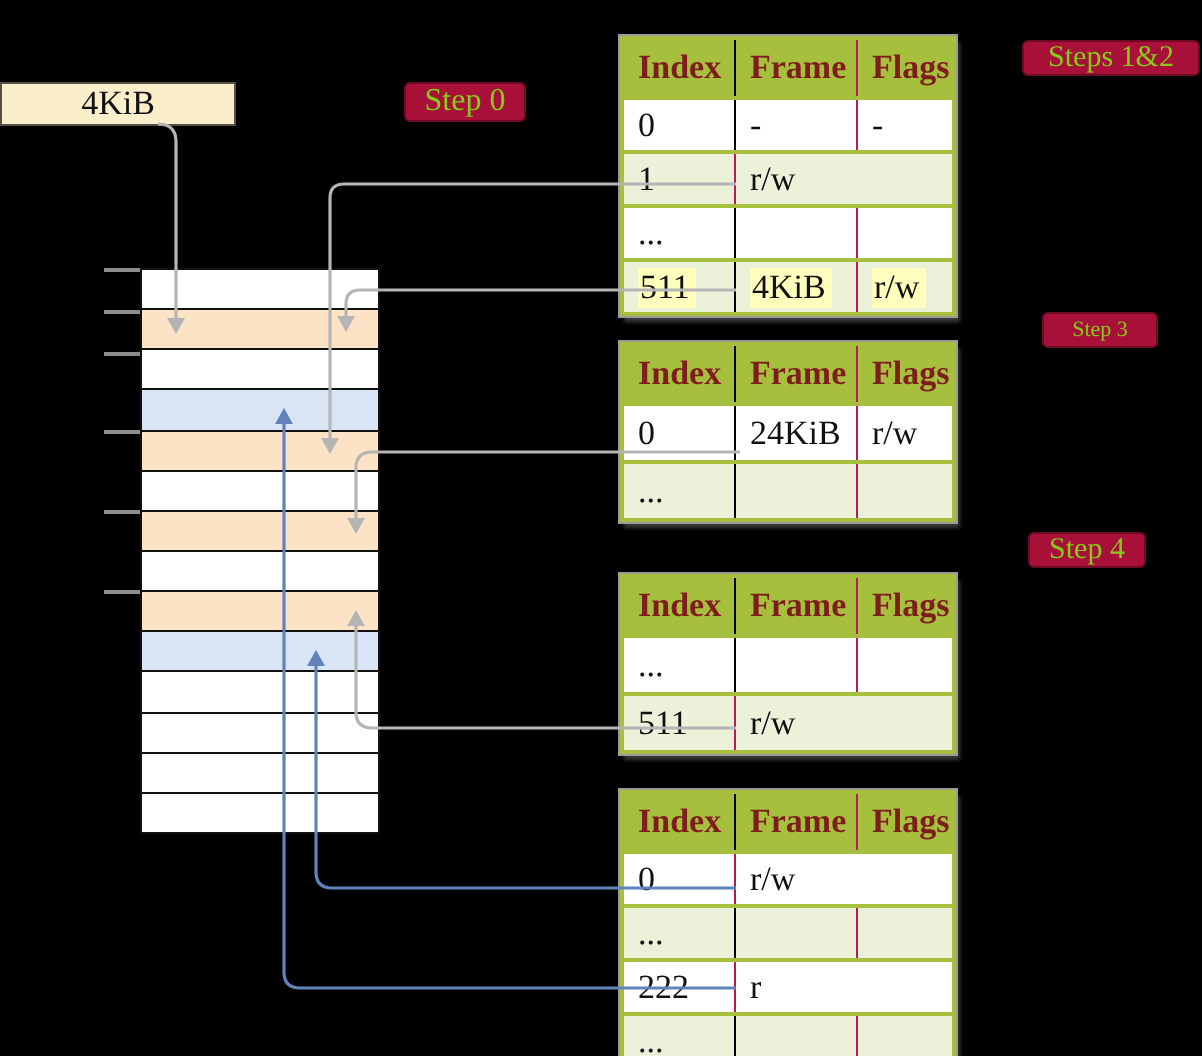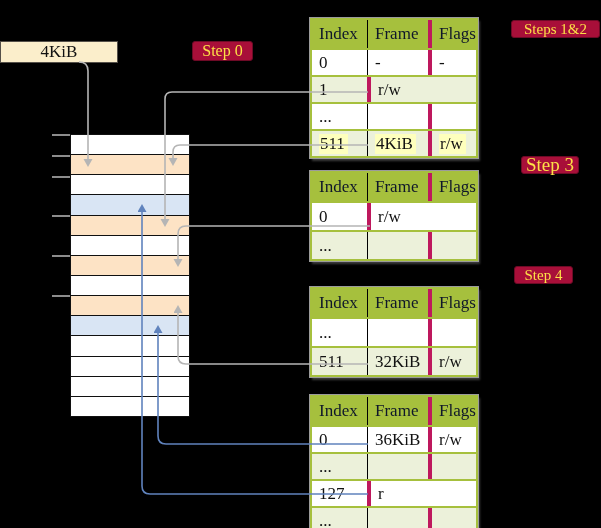--- a/index.html
+++ b/index.html
@@ -12,48 +12,48 @@
   html,body{margin:0;padding:0;background:var(--background);}
   .canvas{position:relative;width:601px;height:528px;background:var(--background);overflow:hidden;
           font-family:"Liberation Serif","DejaVu Serif",serif;color:#111;}
 
   
   .box4kib{position:absolute;left:0;top:41px;width:118px;height:22px;box-sizing:border-box;
            background:var(--box-cream);border:1px solid var(--box-border);
            display:flex;align-items:center;justify-content:center;font-size:17px;z-index:2;}
 
   
-  .badge{position:absolute;box-sizing:border-box;background:var(--badge-red);color:#fde047;
+  .badge{position:absolute;box-sizing:border-box;background:var(--badge-red);color:#84cc16;
          border:1px solid var(--badge-border);border-radius:3px;display:flex;align-items:center;
          justify-content:center;z-index:6;}
-  #badge-step0  {left:192px;top:41px; width:61px;height:20px;font-size:16px;}
+  #badge-step0  {left:202px;top:41px; width:61px;height:20px;font-size:16px;}
   #badge-steps12{left:511px;top:20px; width:89px;height:18px;font-size:15px;}
-  #badge-step3  {left:521px;top:156px;width:58px;height:18px;font-size:19px;}
+  #badge-step3  {left:521px;top:156px;width:58px;height:18px;font-size:11px;}
   #badge-step4  {left:514px;top:266px;width:59px;height:18px;font-size:15px;}
 
   
   .memcol{position:absolute;left:70px;top:134px;width:120px;height:283px;box-sizing:border-box;
           border:1px solid var(--line-black);display:flex;flex-direction:column;z-index:1;background:#fff;}
   .mem-row{flex:1;border-bottom:1px solid var(--line-black);}
   .mem-row:last-child{border-bottom:none;}
   .mem-white{background:var(--frame-white);} .mem-peach{background:var(--frame-peach);} .mem-blue{background:var(--frame-blue);}
   .tick{position:absolute;left:52px;width:18px;height:2px;background:var(--tick-gray);z-index:1;}
 
   
   .pt{position:absolute;left:310px;width:168px;box-sizing:border-box;border:2px solid var(--table-green);
       background:#fff;box-shadow:0 0 0 1px #9b9b9b,2px 3px 2px rgba(110,110,110,.55);z-index:3;}
   #pt0{top:18px;} #pt1{top:171px;} #pt2{top:287px;} #pt3{top:395px;}
   .pt-row{display:flex;}
   .pt-head{height:28px;background:var(--table-green);}
-  .pt-head .pt-cell{color:#0f172a;font-weight:normal;}
+  .pt-head .pt-cell{color:#7f1d1d;font-weight:bold;}
   .pt-data{height:25px;background:var(--row-white);border-top:2px solid var(--table-green);}
   #pt1 .pt-data{height:27px;} #pt2 .pt-data{height:27px;}
   .pt-data.shaded{background:var(--row-shade);}
   .pt-cell{box-sizing:border-box;padding-left:7px;display:flex;align-items:center;font-size:17px;overflow:hidden;}
-  .pt-cell.c0{width:55px;} .pt-cell.c1{width:61px;border-left:1px solid #000;} .pt-cell.c2{width:48px;border-left:4px solid #be185d;}
+  .pt-cell.c0{width:55px;} .pt-cell.c1{width:61px;border-left:1px solid #000;} .pt-cell.c2{width:48px;border-left:1px solid #be185d;}
   .hl{background:var(--highlight-yellow);padding:0 3px 0 1px;}
 
   
   .overlay{position:absolute;left:0;top:0;width:601px;height:528px;z-index:5;pointer-events:none;}
   .lg{fill:none;stroke:var(--arrow-gray);stroke-width:1.6px;}
   .lb{fill:none;stroke:var(--arrow-blue);stroke-width:1.6px;}
   .mg{fill:var(--arrow-gray);} .mb{fill:var(--arrow-blue);}
 </style>
 </head>
 <body>
@@ -139,20 +139,23 @@
   <div class="pt" id="pt1">
       <div class="pt-row pt-head">
         <div class="pt-cell c0">Index</div>
         <div class="pt-cell c1">Frame</div>
         <div class="pt-cell c2">Flags</div>
       </div>
       <div class="pt-row pt-data">
         <div class="pt-cell c0">
           <span>0</span>
         </div>
+        <div class="pt-cell c1">
+          <span>24KiB</span>
+        </div>
         <div class="pt-cell c2">
           <span>r/w</span>
         </div>
       </div>
       <div class="pt-row pt-data shaded">
         <div class="pt-cell c0">
           <span>...</span>
         </div>
         <div class="pt-cell c1"></div>
         <div class="pt-cell c2"></div>
@@ -168,55 +171,49 @@
         <div class="pt-cell c0">
           <span>...</span>
         </div>
         <div class="pt-cell c1"></div>
         <div class="pt-cell c2"></div>
       </div>
       <div class="pt-row pt-data shaded">
         <div class="pt-cell c0">
           <span>511</span>
         </div>
-        <div class="pt-cell c1">
-          <span>32KiB</span>
-        </div>
         <div class="pt-cell c2">
           <span>r/w</span>
         </div>
       </div>
     </div>
   <div class="pt" id="pt3">
       <div class="pt-row pt-head">
         <div class="pt-cell c0">Index</div>
         <div class="pt-cell c1">Frame</div>
         <div class="pt-cell c2">Flags</div>
       </div>
       <div class="pt-row pt-data">
         <div class="pt-cell c0">
           <span>0</span>
         </div>
-        <div class="pt-cell c1">
-          <span>36KiB</span>
-        </div>
-        <div class="pt-cell c2">
-          <span>r/w</span>
-        </div>
-      </div>
-      <div class="pt-row pt-data shaded">
-        <div class="pt-cell c0">
-          <span>...</span>
-        </div>
-        <div class="pt-cell c1"></div>
-        <div class="pt-cell c2"></div>
-      </div>
-      <div class="pt-row pt-data">
-        <div class="pt-cell c0">
-          <span>127</span>
+        <div class="pt-cell c2">
+          <span>r/w</span>
+        </div>
+      </div>
+      <div class="pt-row pt-data shaded">
+        <div class="pt-cell c0">
+          <span>...</span>
+        </div>
+        <div class="pt-cell c1"></div>
+        <div class="pt-cell c2"></div>
+      </div>
+      <div class="pt-row pt-data">
+        <div class="pt-cell c0">
+          <span>222</span>
         </div>
         <div class="pt-cell c2">
           <span>r</span>
         </div>
       </div>
       <div class="pt-row pt-data shaded">
         <div class="pt-cell c0">
           <span>...</span>
         </div>
         <div class="pt-cell c1"></div>

